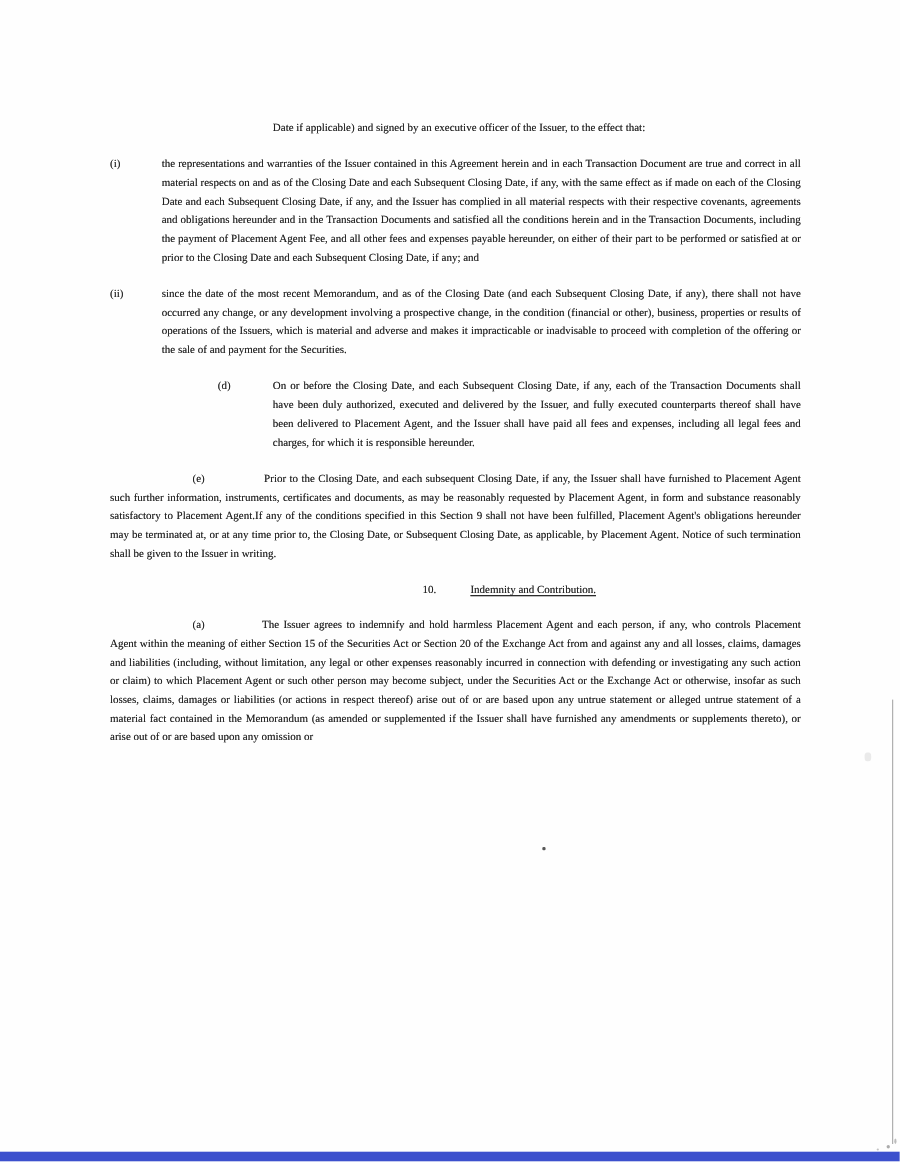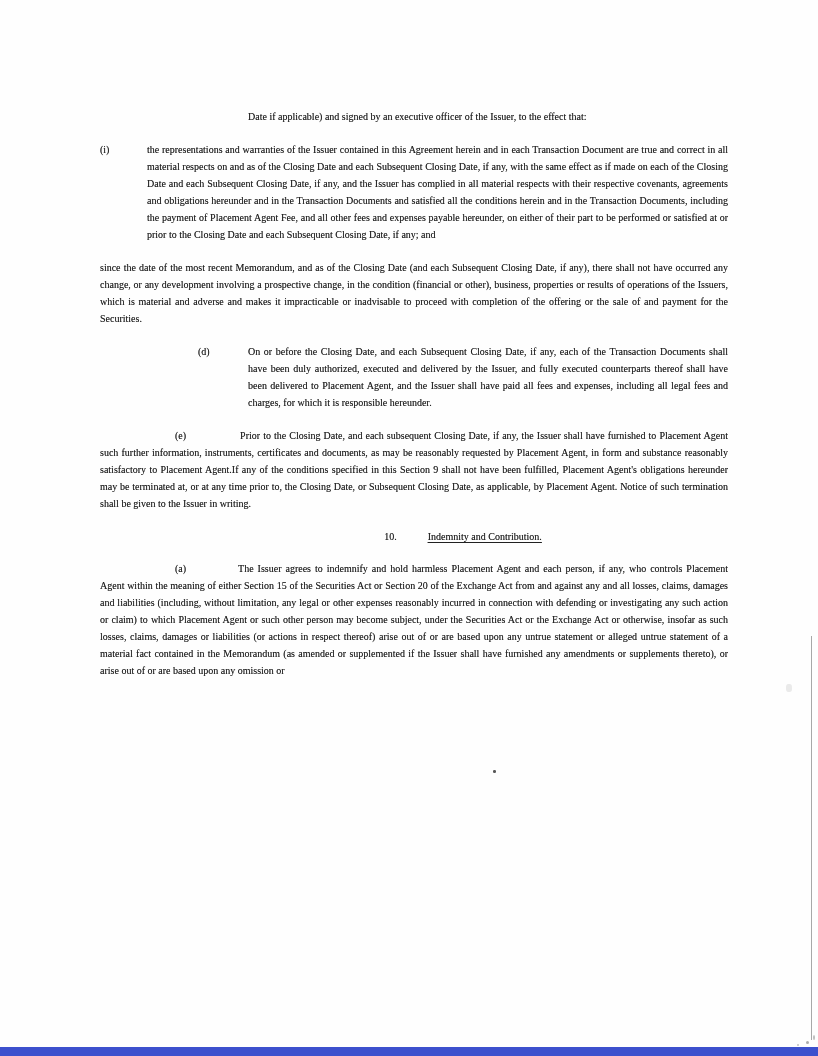--- a/index.html
+++ b/index.html
@@ -73,20 +73,21 @@
   <div class="content">
 
     <p class="indent-block">Date if applicable) and signed by an executive officer of the Issuer, to the effect that:</p>
 
     <div class="item indent-block">
       <span class="marker">(i)</span>
       <span class="body">the representations and warranties of the Issuer contained in this Agreement herein and in each Transaction Document are true and correct in all material respects on and as of the Closing Date and each Subsequent Closing Date, if any, with the same effect as if made on each of the Closing Date and each Subsequent Closing Date, if any, and the Issuer has complied in all material respects with their respective covenants, agreements and obligations hereunder and in the Transaction Documents and satisfied all the conditions herein and in the Transaction Documents, including the payment of Placement Agent Fee, and all other fees and expenses payable hereunder, on either of their part to be performed or satisfied at or prior to the Closing Date and each Subsequent Closing Date, if any; and</span>
     </div>
 
     <div class="item indent-block">
+      <span class="marker">(ii)</span>
       <span class="body">since the date of the most recent Memorandum, and as of the Closing Date (and each Subsequent Closing Date, if any), there shall not have occurred any change, or any development involving a prospective change, in the condition (financial or other), business, properties or results of operations of the Issuers, which is material and adverse and makes it impracticable or inadvisable to proceed with completion of the offering or the sale of and payment for the Securities.</span>
     </div>
 
     <div class="item d-level">
       <span class="marker">(d)</span>
       <span class="body">On or before the Closing Date, and each Subsequent Closing Date, if any, each of the Transaction Documents shall have been duly authorized, executed and delivered by the Issuer, and fully executed counterparts thereof shall have been delivered to Placement Agent, and the Issuer shall have paid all fees and expenses, including all legal fees and charges, for which it is responsible hereunder.</span>
     </div>
 
     <p class="flush-para"><span>(e)</span><span class="tab-e"></span><span>Prior to the Closing Date, and each subsequent Closing Date, if any, the Issuer shall have furnished to Placement Agent such further information, instruments, certificates and documents, as may be reasonably requested by Placement Agent, in form and substance reasonably satisfactory to Placement Agent.If any of the conditions specified in this Section 9 shall not have been fulfilled, Placement Agent's obligations hereunder may be terminated at, or at any time prior to, the Closing Date, or Subsequent Closing Date, as applicable, by Placement Agent.  Notice of such termination shall be given to the Issuer in writing.</span></p>
 

